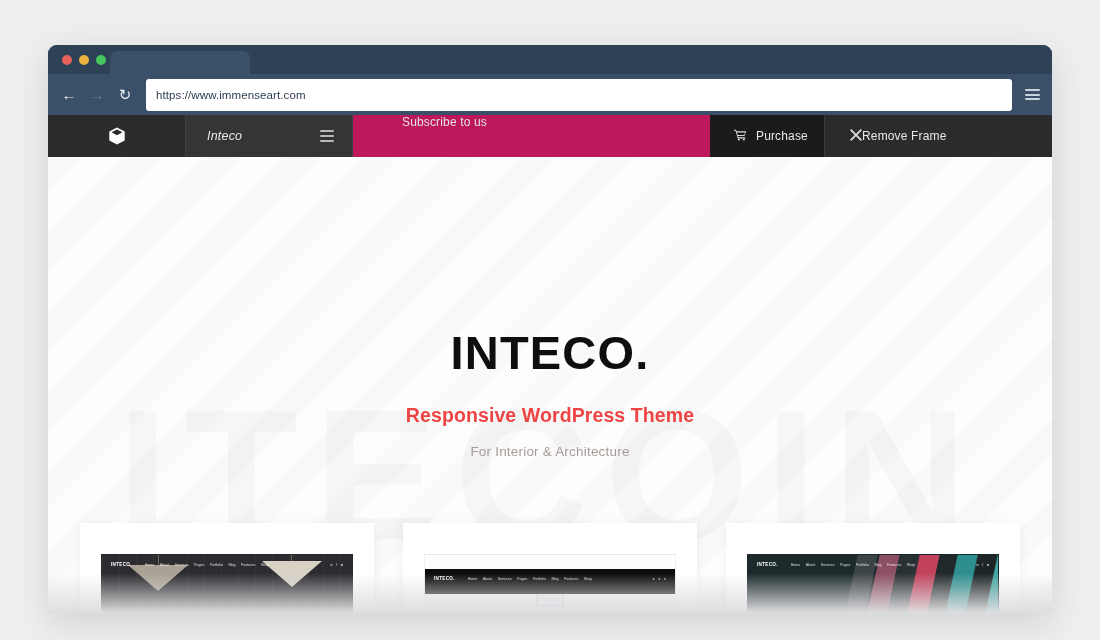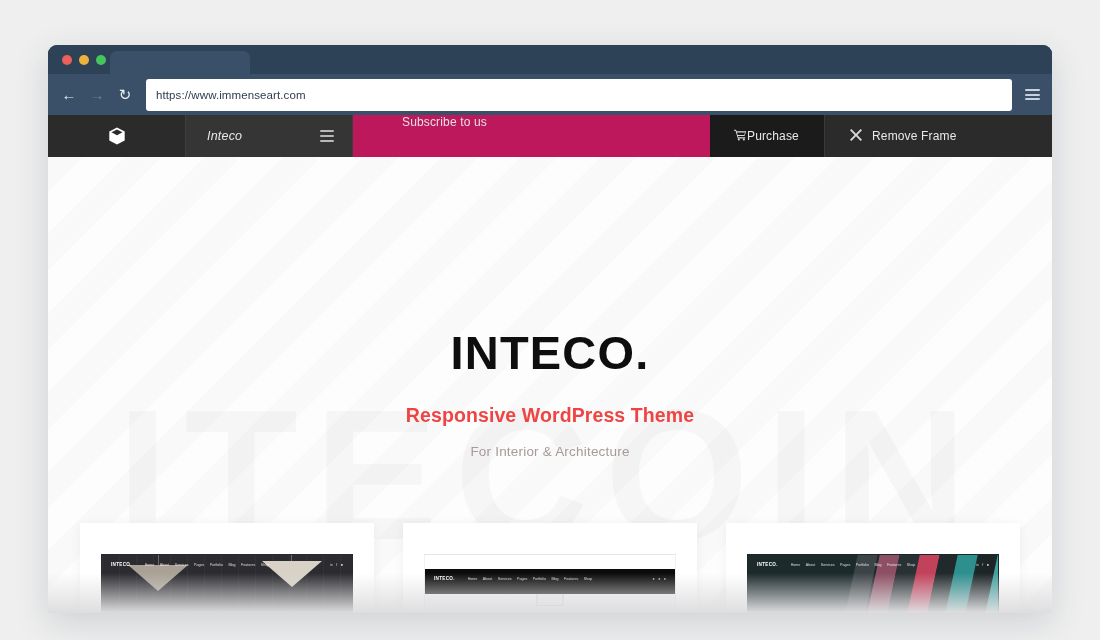--- a/index.html
+++ b/index.html
@@ -132,29 +132,29 @@
     display: flex; 
     padding-left: 49px;
     background: #be185d;
     border-left: 1px solid #3f3f3f;
     font-size: 12px;
     color: #e2e2e2;
     letter-spacing: .15px;
   }
   .tb-purchase {
     width: 114px;
-    display: flex; align-items: center; 
+    display: flex; align-items: center; gap: 9px;
     padding-left: 24px;
     background: #1b1b1b;
     font-size: 12px;
     letter-spacing: .15px;
   }
   .tb-remove {
     width: 228px;
-    display: flex; align-items: center; gap: 10px;
+    display: flex; align-items: center; 
     padding-left: 25px;
     background: #2b2b2b;
     border-left: 1px solid #3a3a3a;
     font-size: 12px;
     letter-spacing: .15px;
   }
   .ico-cart, .ico-x { color: #d8d8d8; font-size: 12px; line-height: 1; display: block; }
 
   
   .hero {

